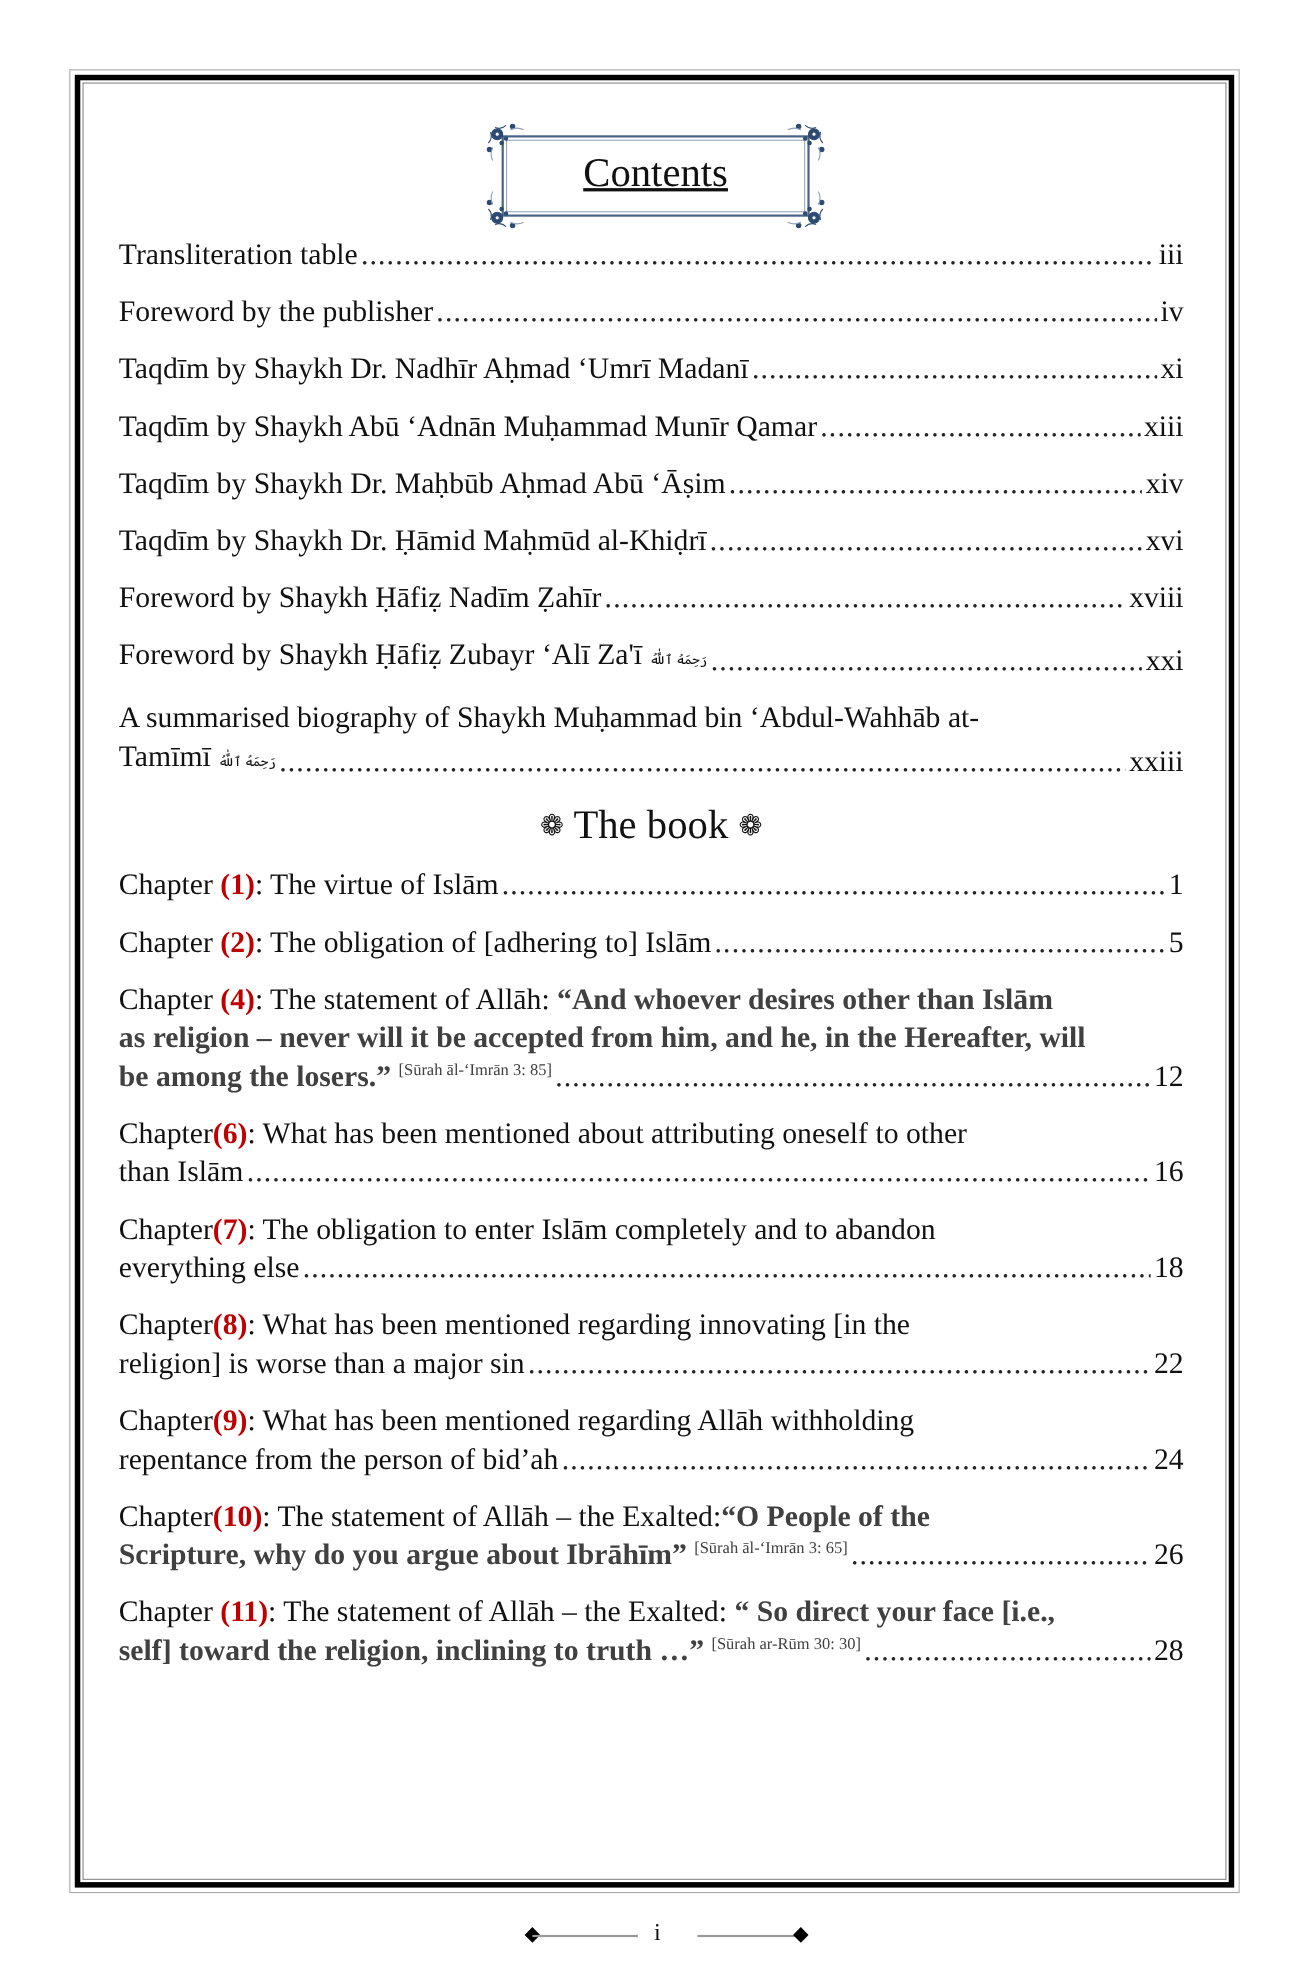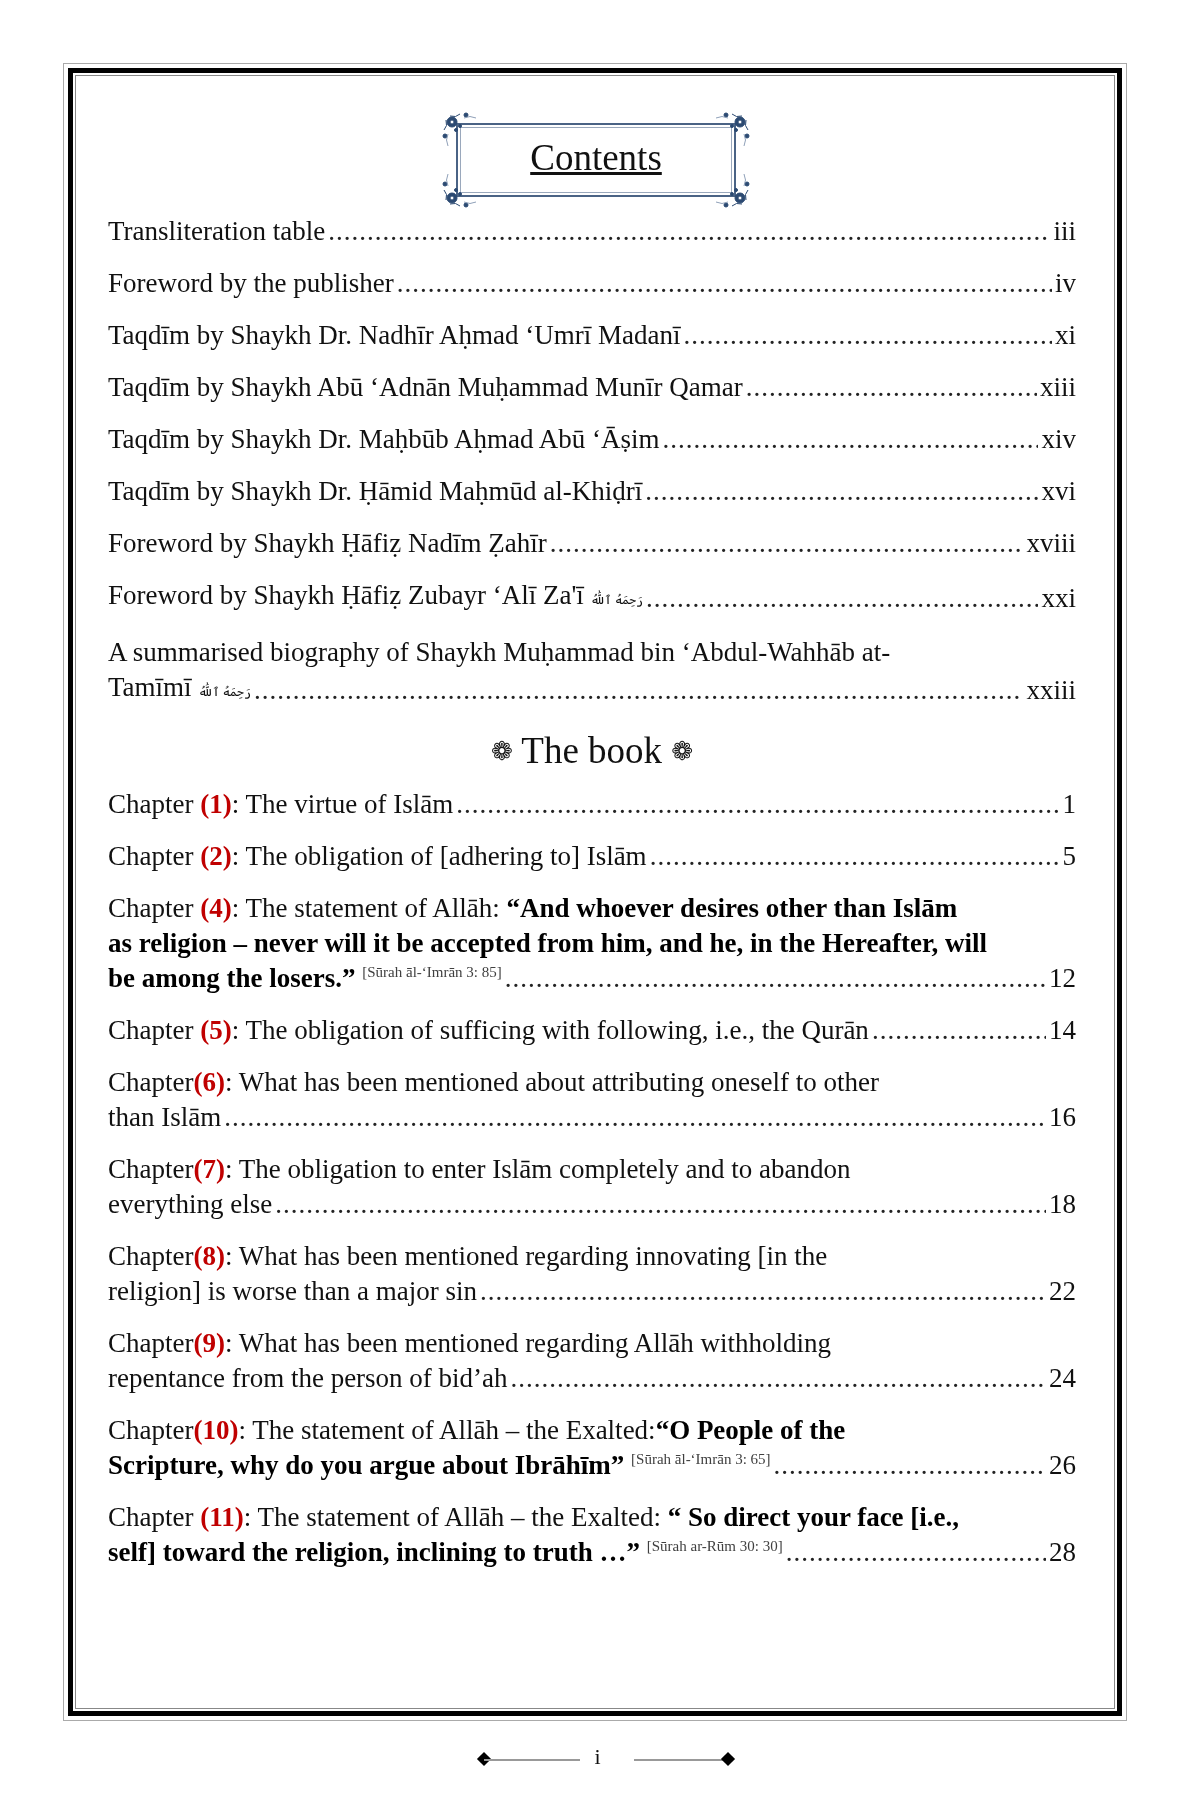--- a/index.html
+++ b/index.html
@@ -24,28 +24,28 @@
   .orn svg { width:40px; height:40px; }
   .orn.tl { left:0; top:0; } .orn.tr { right:0; top:0; transform:scaleX(-1); }
   .orn.bl { left:0; bottom:0; transform:scaleY(-1); } .orn.br { right:0; bottom:0; transform:scale(-1,-1); }
   .title-text { position:absolute; left:0; right:0; top:26px; text-align:center;
                 font-size:37px; font-family:"Liberation Serif","DejaVu Serif",serif; color:#111;text-decoration:underline; }
 
   
   .toc { position:absolute; left:108px; width:968px; top:214px;
          font-family:"Liberation Serif","DejaVu Serif",serif; font-size:27px; line-height:35px; }
   .entry { position:relative; margin-bottom:17px; }
-  .line { display:flex; align-items:center; white-space:nowrap; }
+  .line { display:flex; align-items:flex-end; white-space:nowrap; }
   .line .txt { flex:0 0 auto; }
   .line .dots { flex:1 1 auto; overflow:hidden; margin:0 3px; color:#222; letter-spacing:1px; }
   .line .dots::before { content:"......................................................................................................................................................................................................................................................."; }
   .line .pg { flex:0 0 auto; }
   .just { text-align:justify; text-align-last:justify; white-space:normal; }
   .num { color:#c00000; font-weight:bold; }
-  .quote { color:#000000; font-weight:bold; }
+  .quote { color:#404040; font-weight:bold; }
   .ref { color:#404040; font-size:15px; vertical-align:super; line-height:0; }
   .ar { font-family:Liberation Sans, sans-serif; font-size:12px; }
 
   .section-head { text-align:center; font-size:37px; line-height:48px; margin:2px 0 12px 0; }
   .section-head .star { font-size:26px; vertical-align:3px; font-family:"DejaVu Sans",sans-serif; }
 
   
   .footer { position:absolute; top:1744px; left:0; width:1195px; height:30px; }
   .footer .lline { position:absolute; left:484px; top:15px; width:96px; height:2px; background:#999; }
   .footer .rline { position:absolute; left:634px; top:15px; width:96px; height:2px; background:#999; }
@@ -225,27 +225,20 @@
     <div class="line">
         <span class="txt quote">as religion – never will it be accepted from him, and he, in the Hereafter, will</span>
       </div>
     <div class="line">
         <span class="txt"><span class="quote">be among the losers.”</span> <span class="ref">[Sūrah āl-‘Imrān 3: 85]</span></span>
         <span class="dots"></span>
         <span class="pg">12</span>
       </div>
   </div>
   <div class="entry">
-    <div class="line">
-        <span class="txt"><span>Chapter </span><span class="num">(5)</span><span>: The obligation of sufficing with following, i.e., the Qurān</span></span>
-        <span class="dots"></span>
-        <span class="pg">14</span>
-      </div>
-  </div>
-  <div class="entry">
     <div class="line just">
         <span>Chapter </span>
         <span class="num">(6)</span>
         <span>: What has been mentioned about attributing oneself to other</span>
       </div>
     <div class="line">
         <span class="txt">than Islām</span>
         <span class="dots"></span>
         <span class="pg">16</span>
       </div>

